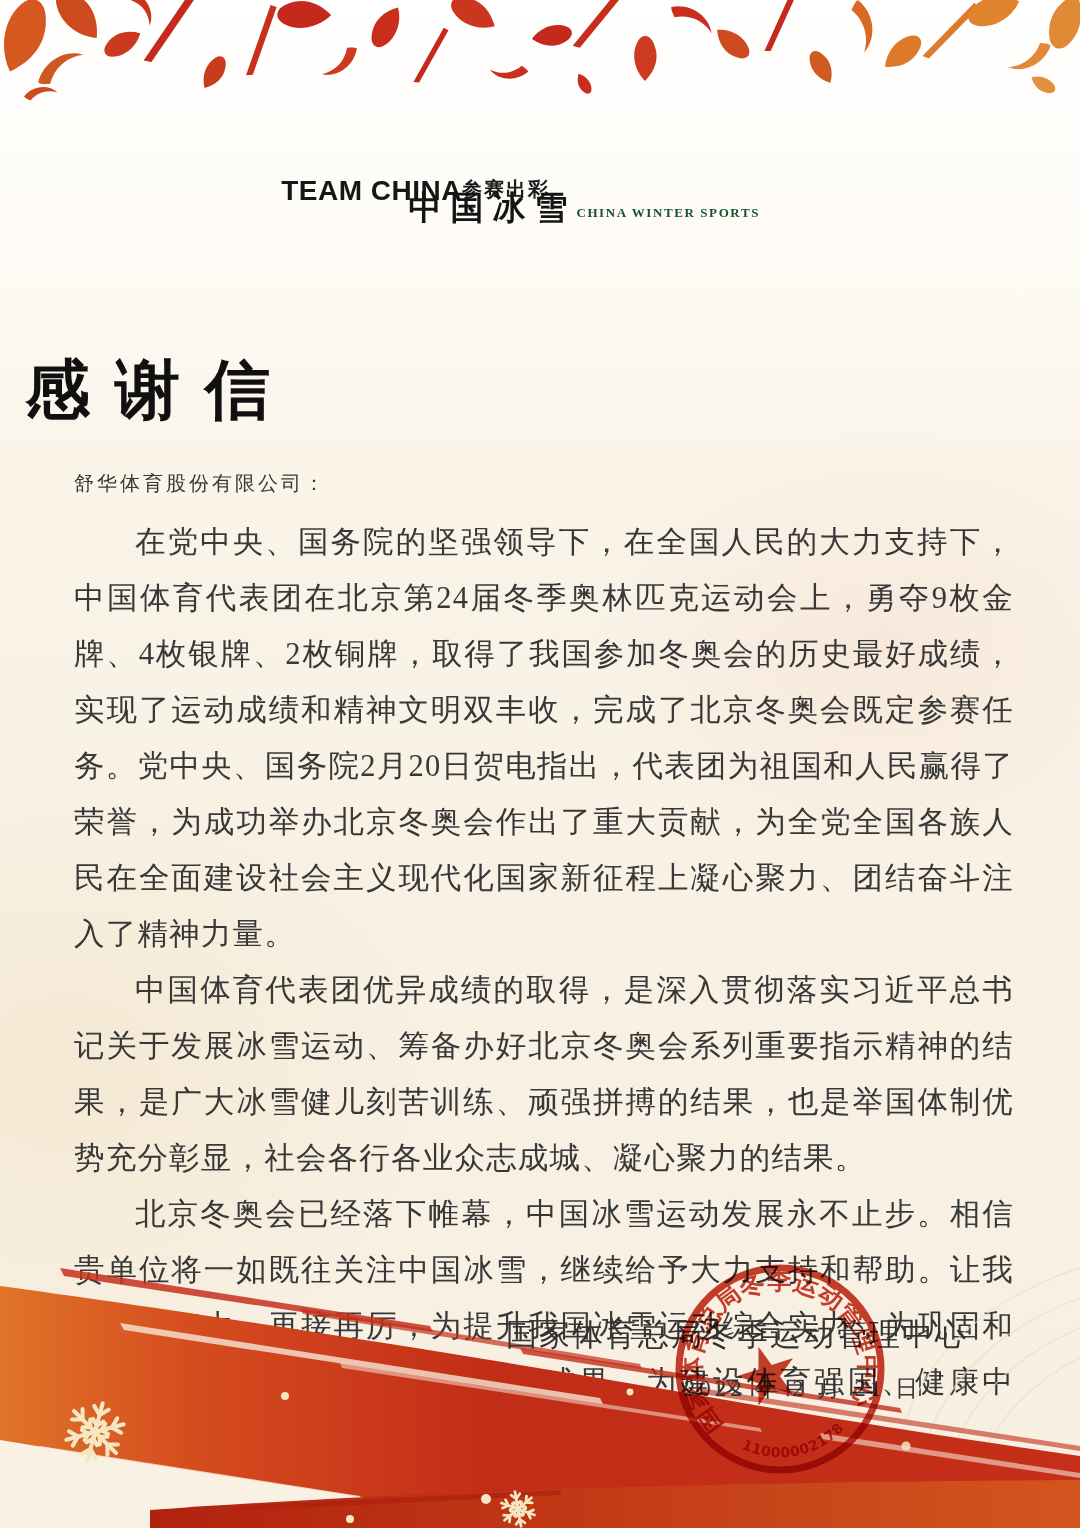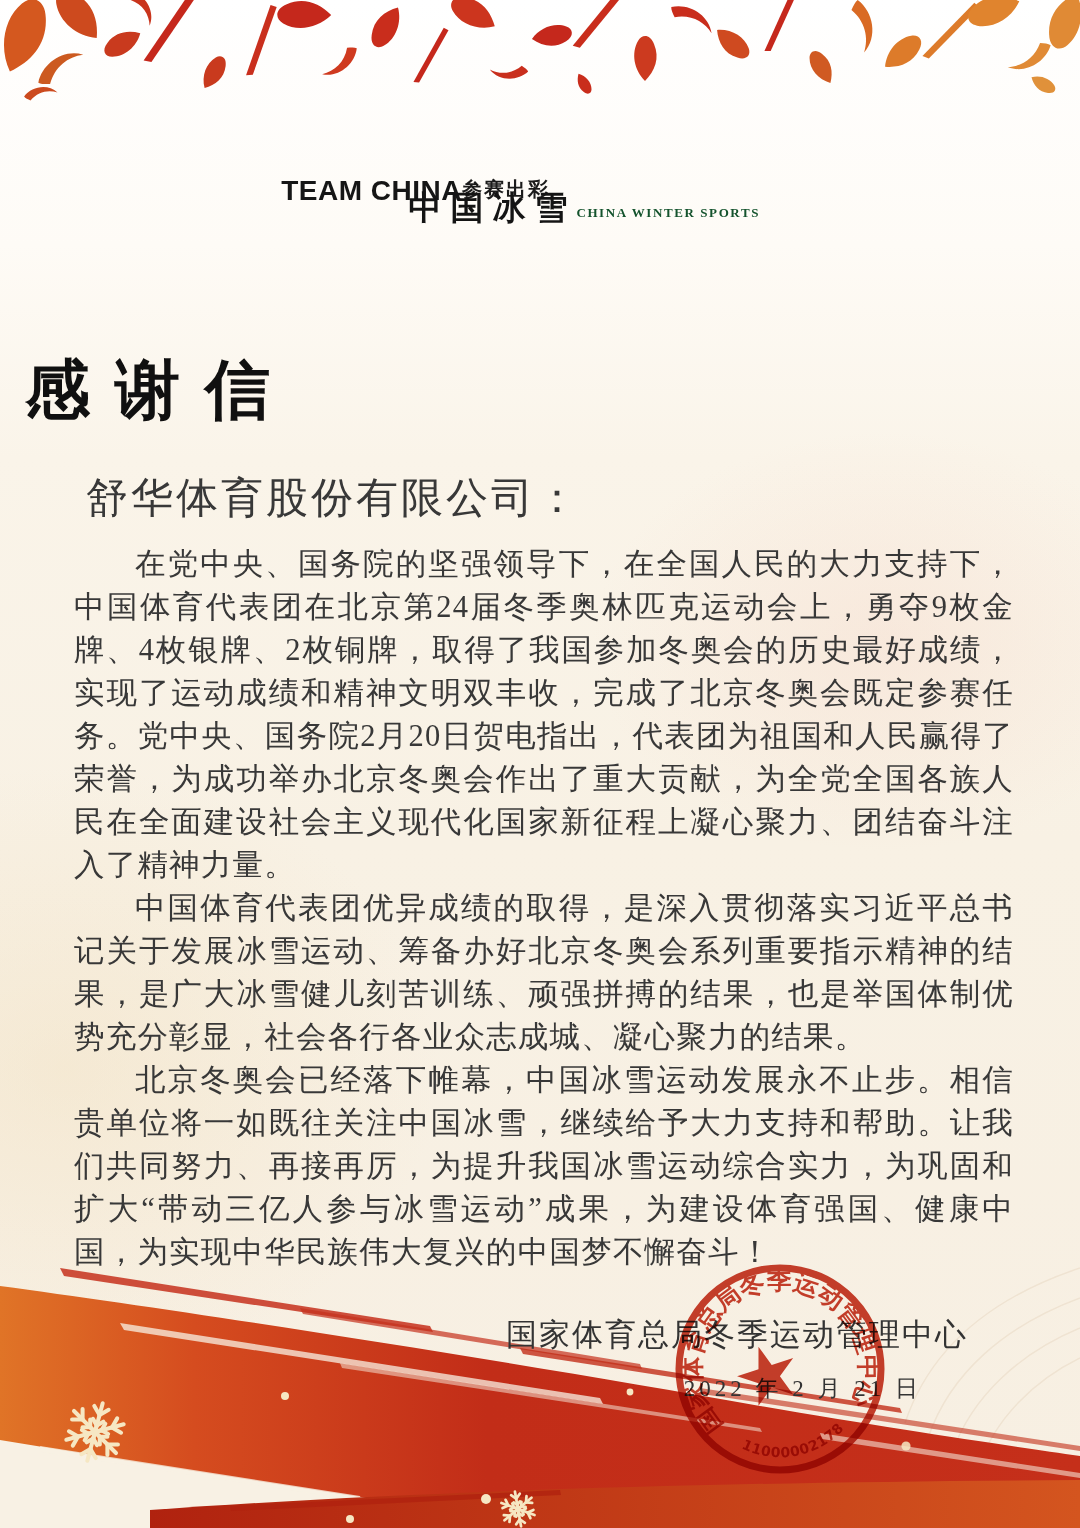--- a/index.html
+++ b/index.html
@@ -22,22 +22,22 @@
     font-size:20px;letter-spacing:2px;color:#1b1b1b;margin-top:3px;white-space:nowrap;}
   .ws{left:560px;top:16px;width:200px;}
   .ws-title{font-weight:bold;font-size:33px;letter-spacing:9px;color:#141414;
     margin-top:2px;white-space:nowrap;text-indent:9px;}
   .ws-sub{font-size:13px;font-weight:bold;letter-spacing:1.6px;color:#14532d;margin-top:12px;white-space:nowrap;}
   
   .letter-title{position:absolute;top:346px;left:0;width:1080px;margin:0;text-align:left;
     font-size:65px;font-weight:bold;color:#101010;letter-spacing:25px;text-indent:25px;white-space:nowrap;}
   
   .letter-body{position:absolute;left:74px;right:66px;top:470px;color:#383838;}
-  .salutation{font-size:42px;letter-spacing:3px;margin:0 0 17px 12px;}
-  .letter-body p.para{font-size:30.5px;line-height:43px;letter-spacing:1.2px;
+  .salutation{font-size:20px;letter-spacing:3px;margin:0 0 17px 0;}
+  .letter-body p.para{font-size:30.5px;line-height:56px;letter-spacing:1.2px;
     margin:0;text-indent:2em;text-align:justify;}
   
   .signature{position:absolute;right:112px;top:1314px;text-align:right;color:#333;}
   .sign-org{font-size:31px;letter-spacing:2px;white-space:nowrap;}
   .sign-date{font-size:23px;letter-spacing:4px;margin-top:17px;margin-right:46px;white-space:nowrap;text-align:right;}
   .seal{position:absolute;left:645px;top:1234px;mix-blend-mode:multiply;opacity:.92;}
   svg{display:block;}
 </style>
 </head>
 <body>

